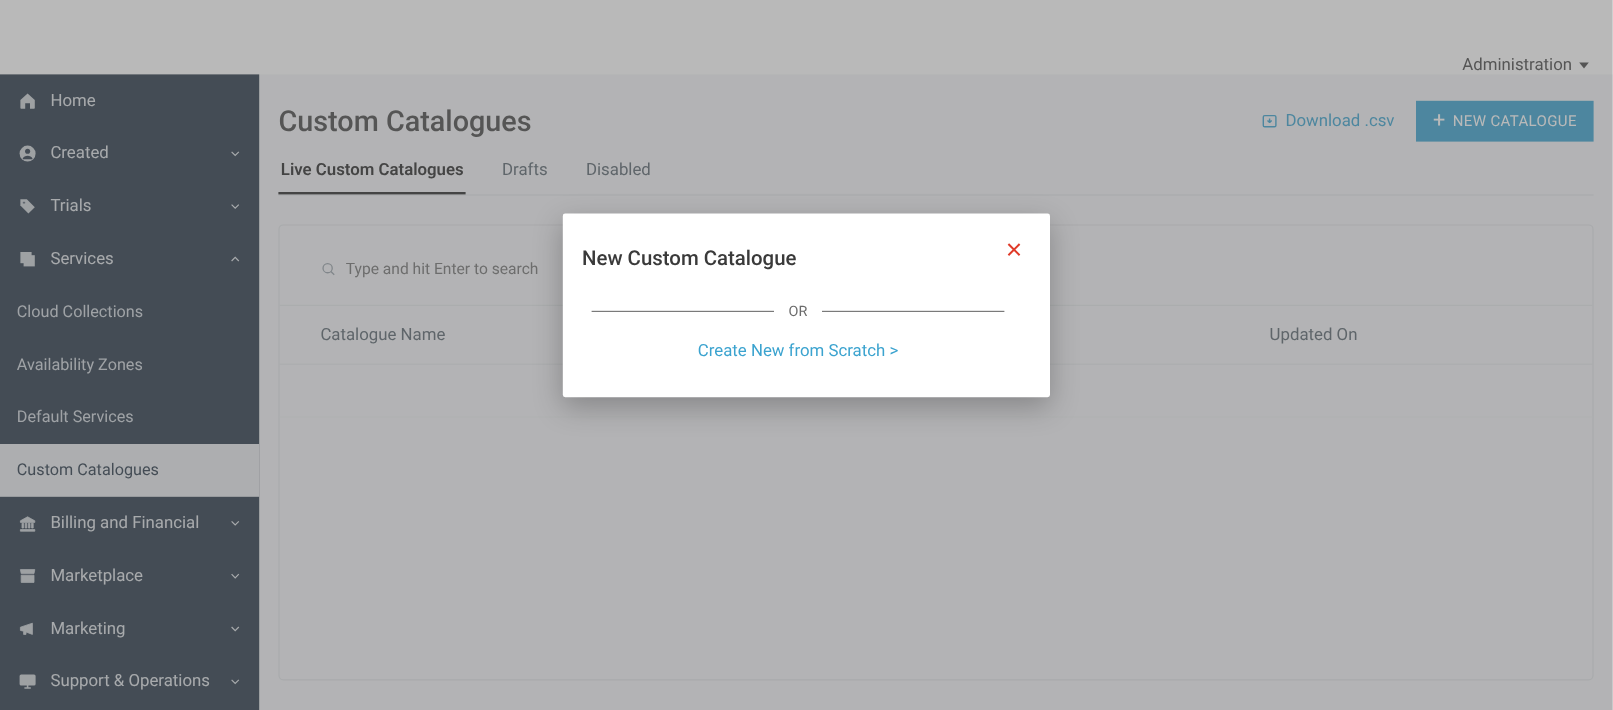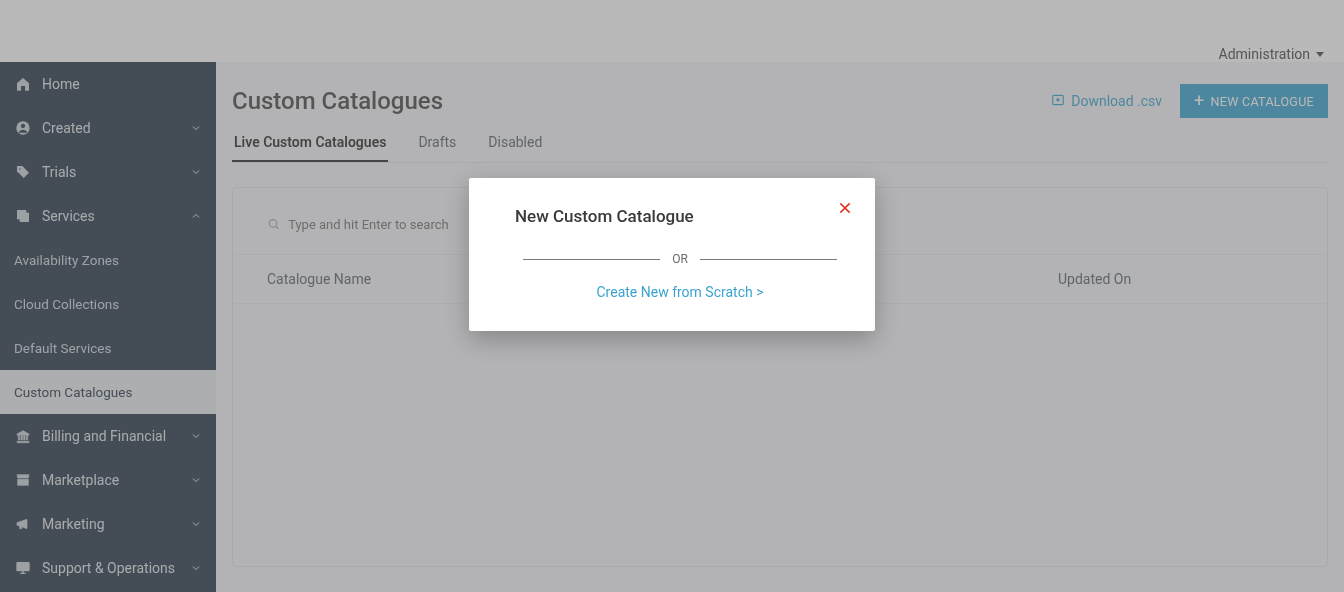--- a/index.html
+++ b/index.html
@@ -17,41 +17,41 @@
   .side-item .icon { width: 18px; height: 18px; margin-right: 10px; display: inline-flex; align-items: center; justify-content: center; opacity: .9; }
   .side-item .label { flex: 1; }
   .side-sub { display: flex; align-items: center; height: 44px; padding-left: 14px; font-size: 13.5px; color: #d0d6dc; cursor: pointer; }
   .side-sub.active { background: #e9ecef; color: #2b3a4a; }
   .sidebar svg { stroke: currentColor; fill: currentColor; }
 
   
   .main { position: absolute; top: 62px; left: 216px; right: 0; bottom: 0; padding: 22px 16px 0 16px; }
   .page-head { display: flex; align-items: center; margin-bottom: 16px; }
   .page-title { font-size: 24px; font-weight: 500; color: #4a4a4a; flex: 1; }
-  .download { color: #3ba3cf; font-size: 14px; display: inline-flex; gap: 6px; margin-right: 18px; cursor: pointer; }
+  .download { color: #3ba3cf; font-size: 14px; display: inline-flex; align-items: center; gap: 6px; margin-right: 18px; cursor: pointer; }
   .newcat-btn { background: #3ba3cf; color: #fff; border: none; height: 34px; padding: 0 14px; font-size: 12.5px; letter-spacing: .3px; display: inline-flex; align-items: center; gap: 6px; cursor: pointer; }
   .plus { font-size: 18px; line-height: 1; }
 
   .tabs { display: flex; gap: 28px; border-bottom: 1px solid #e1e4e8; margin-bottom: 24px; }
   .tab { font-size: 14px; color: #5b6770; padding: 0 2px 10px 2px; cursor: pointer; }
   .tab.active { color: #2b2b2b; font-weight: 600; border-bottom: 2px solid #2b2b2b; }
 
   .panel { border: 1px solid #e1e4e8; border-radius: 4px; min-height: 380px; }
   .search-row { padding: 18px 20px 12px 20px; }
   .search-wrap { display: inline-flex; align-items: center; width: 380px; height: 36px; background: #f4f5f7; border-radius: 18px; padding: 0 14px; color: #9aa3ab; }
   .search-wrap input { border: none; background: transparent; outline: none; font-size: 13px; margin-left: 8px; width: 100%; color: #444; }
   .table-head { display: flex; border-top: 1px solid #e6e9ec; border-bottom: 1px solid #e6e9ec; padding: 16px 34px; color: #5b6770; font-size: 14px; gap: 12px; }
   .col-name { flex: 2.2; }
   .col-created { flex: 1; }
   .col-updated { flex: 1; margin-left: 15px; }
   .table-body-row { border-bottom: 1px solid #eef0f2; height: 44px; }
 
   
   .overlay { position: absolute; inset: 0; background: rgba(100,100,100,.45); display: flex; align-items: flex-start; justify-content: center; }
-  .modal { margin-top: 178px; width: 406px; background: #fff; border-radius: 2px; box-shadow: 0 8px 24px rgba(0,0,0,.25); padding: 28px 30px 30px 46px; position: relative; }
+  .modal { margin-top: 178px; width: 406px; background: #fff; border-radius: 2px; box-shadow: 0 8px 24px rgba(0,0,0,.25); padding: 28px 30px 30px 16px; position: relative; }
   .modal h2 { font-size: 17px; font-weight: 500; color: #3a3a3a; margin-bottom: 26px; }
   .close-x { position: absolute; top: 22px; right: 22px; cursor: pointer; color: #e03b2a; }
   .mrow { display: flex; align-items: center; gap: 16px; }
   .select-wrap { flex: 1; position: relative; border-bottom: 2px solid #3ba3cf; height: 32px; display: flex; align-items: center; padding-bottom: 2px; }
   .select-wrap .sicon { color: #9aa3ab; margin-right: 6px; }
   .select-wrap input { border: none; outline: none; font-size: 13px; width: 100%; color: #444; }
   .select-wrap .dd { position: absolute; right: 2px; color: #9aa3ab; }
   .proceed { background: #3ba3cf; color: #fff; border: none; height: 34px; width: 122px; font-size: 12px; font-weight: 600; letter-spacing: .6px; cursor: pointer; }
 
   .or-row { display: flex; align-items: center; gap: 12px; margin: 26px 8px 16px 8px; color: #6b6b6b; font-size: 12px; }
@@ -112,24 +112,24 @@
             <rect x="4" y="4" width="12" height="12"></rect>
             <rect x="8" y="8" width="12" height="12"></rect>
           </svg>
       </span>
       <span class="label">Services</span>
       <svg class="chev-svg" viewBox="0 0 24 24">
           <path d="M6 15l6-6 6 6" fill="none" stroke="currentColor" stroke-width="2"></path>
         </svg>
     </div>
     <div class="side-sub">
+        <span>Cloud Collections</span>
+      </div>
+    <div class="side-sub">
         <span>Availability Zones</span>
-      </div>
-    <div class="side-sub">
-        <span>Cloud Collections</span>
       </div>
     <div class="side-sub">
         <span>Default Services</span>
       </div>
     <div class="side-sub active">
         <span>Custom Catalogues</span>
       </div>
     <div class="side-item">
       <span class="icon">
         <svg viewBox="0 0 24 24" width="16" height="16" fill="currentColor" stroke="none">

